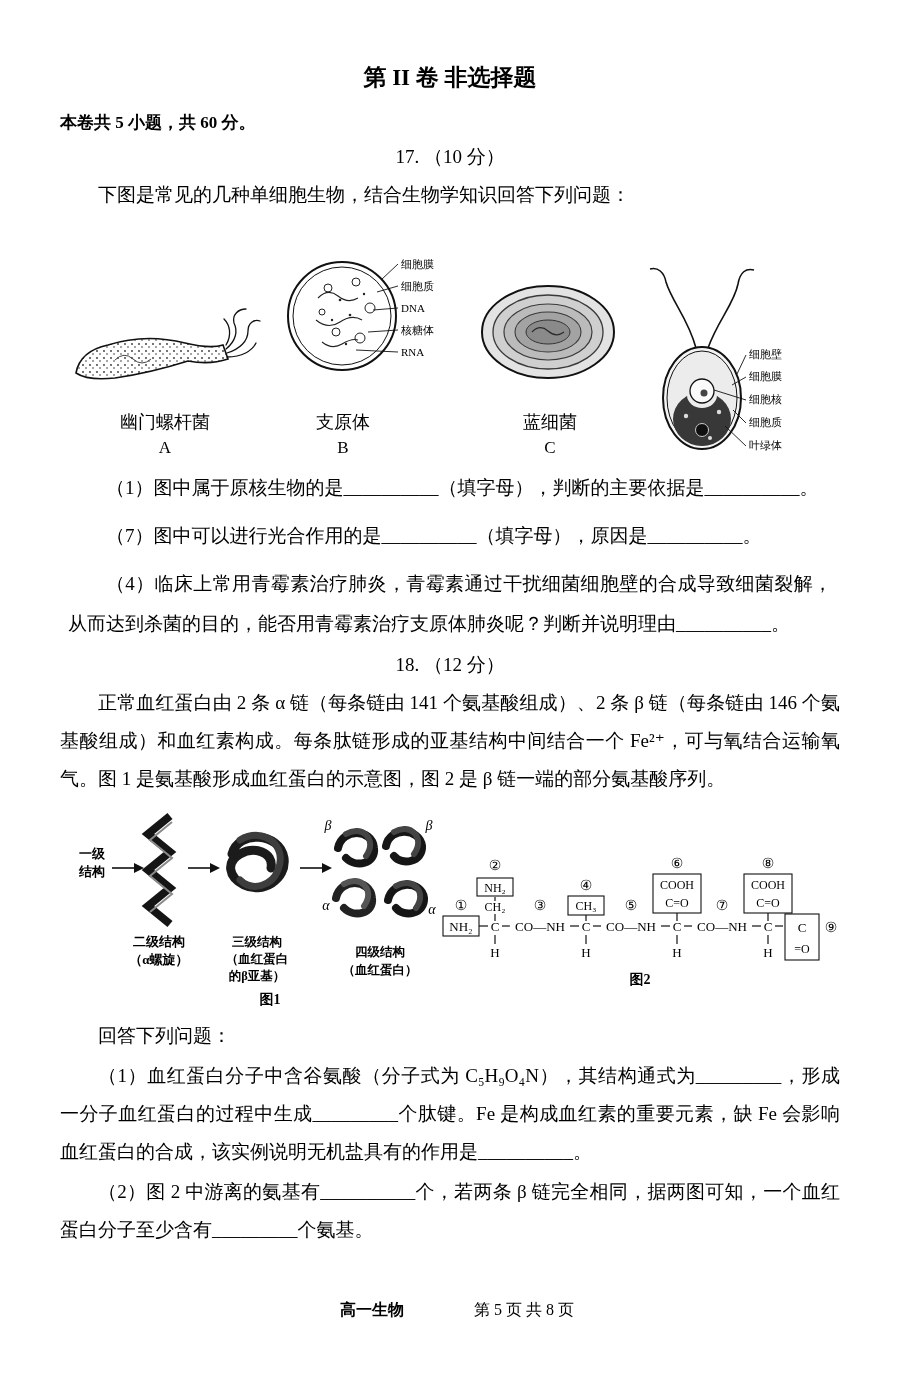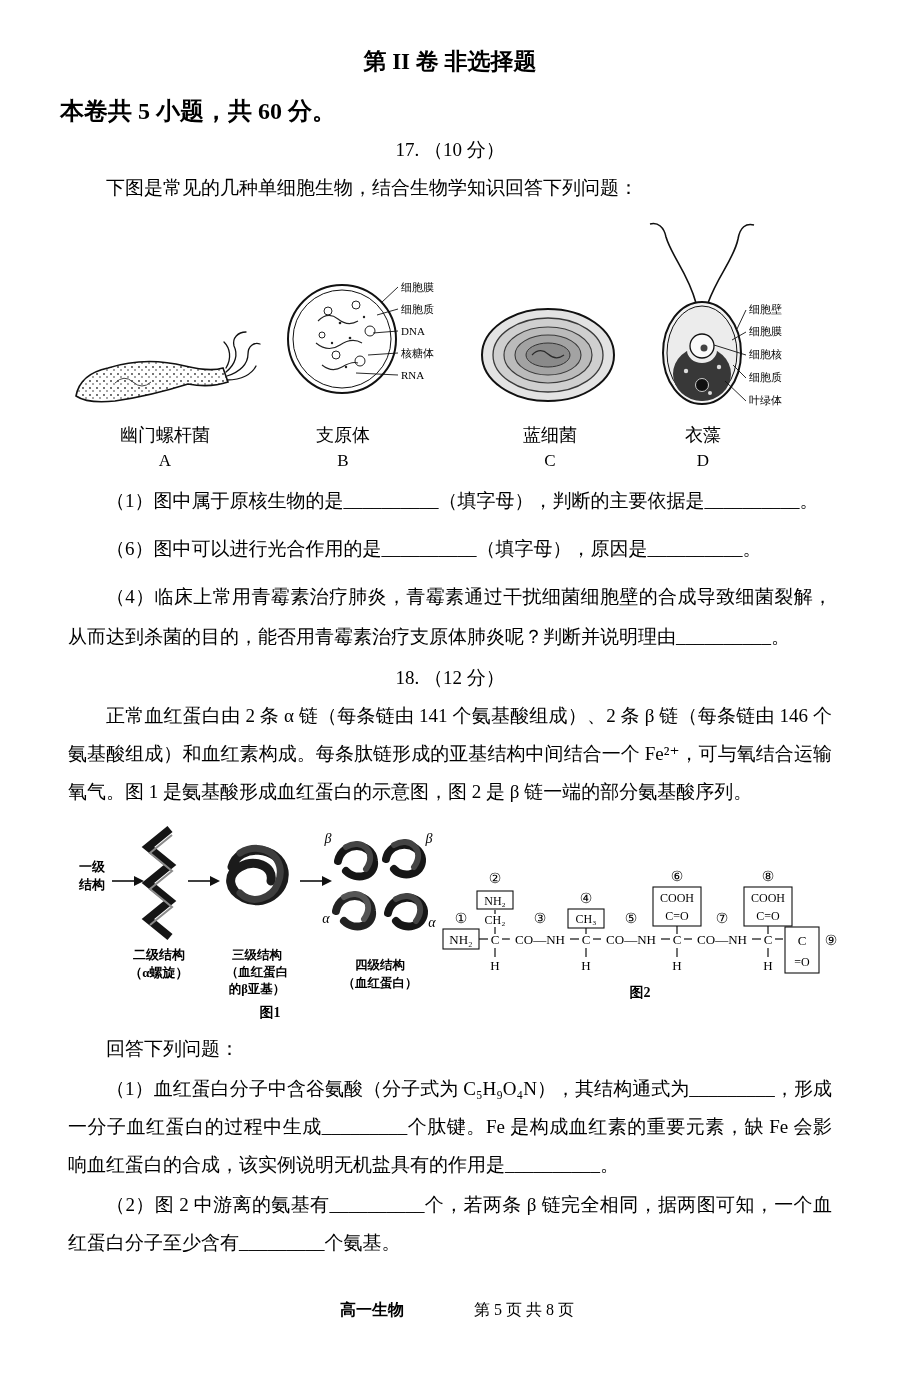--- a/index.html
+++ b/index.html
@@ -3,32 +3,32 @@
 <meta charset="utf-8">
 <style>
   html,body{margin:0;padding:0;background:#fff;}
   body{
     width:900px;height:1391px;
     color:#000;
     font-family:"Liberation Serif","DejaVu Serif",serif;
     position:relative;
     overflow:hidden;
   }
-  .page{box-sizing:border-box;width:900px;height:1391px;padding:40px 60px 0 60px;position:relative;}
+  .page{box-sizing:border-box;width:900px;height:1391px;padding:56px 60px 0 60px;position:relative;}
   .title{text-align:center;font-size:23px;font-weight:bold;margin:6px 0 18px 0;}
-  .subtitle{font-size:24px;font-weight:bold;margin:0 0 10px 0;}
+  .subtitle{font-size:17px;font-weight:bold;margin:0 0 10px 0;}
   .qhead{font-size:19px;margin:8px 0 6px 0;text-align:center;}
-  .body-text{font-size:19px;line-height:2.0;text-align:justify;margin:2px 8px;}
+  .body-text{font-size:19px;line-height:2.0;text-align:justify;margin:2px 0;}
   .indent{text-indent:2em;}
   .item{font-size:19px;line-height:2.1;text-align:justify;margin:8px;text-indent:2em;}
 
   
   .figure-row{display:flex;justify-content:space-between;align-items:flex-end;width:780px;margin:6px 0 10px 0;}
   .subfig{display:flex;flex-direction:column;align-items:flex-start;justify-content:flex-end;}
-  .cap{text-align:center;margin-top:10px;}
+  .cap{text-align:center;margin-top:20px;}
   .cap .nm{font-size:18px;}
   .cap .lt{font-size:17px;margin-top:4px;}
   .cap-full{width:100%;}
   .cap-cell{width:126px;}
 
   
   .figure-row2{display:flex;width:780px;margin:8px 0 6px 0;}
   .f1{width:380px;}
   .f2{width:400px;margin-top:16px;}
 
@@ -172,30 +172,26 @@
             <line x1="74" y1="132" x2="106" y2="142"></line>
             <line x1="93" y1="152" x2="106" y2="165"></line>
             <line x1="85" y1="168" x2="106" y2="188"></line>
           </g>
           <text class="slab" x="109" y="100">细胞壁</text>
           <text class="slab" x="109" y="122">细胞膜</text>
           <text class="slab" x="109" y="145">细胞核</text>
           <text class="slab" x="109" y="168">细胞质</text>
           <text class="slab" x="109" y="191">叶绿体</text>
         </svg>
-        <div class="cap cap-cell">
-          <div class="nm">衣藻</div>
-          <div class="lt">D</div>
-        </div>
       </div>
 
     </div>
 
     <p class="item">（1）图中属于原核生物的是__________（填字母），判断的主要依据是__________。</p>
-    <p class="item">（6）图中可以进行光合作用的是__________（填字母），原因是__________。</p>
+    <p class="item">（7）图中可以进行光合作用的是__________（填字母），原因是__________。</p>
     <p class="item">（4）临床上常用青霉素治疗肺炎，青霉素通过干扰细菌细胞壁的合成导致细菌裂解，从而达到杀菌的目的，能否用青霉素治疗支原体肺炎呢？判断并说明理由__________。</p>
   </section>
 
   <section>
     <p class="qhead">18. （12 分）</p>
     <p class="body-text indent">正常血红蛋白由 2 条 α 链（每条链由 141 个氨基酸组成）、2 条 β 链（每条链由 146 个氨基酸组成）和血红素构成。每条肽链形成的亚基结构中间结合一个 Fe²⁺，可与氧结合运输氧气。图 1 是氨基酸形成血红蛋白的示意图，图 2 是 β 链一端的部分氨基酸序列。</p>
 
     <div class="figure-row2">
 
       <div class="f1">

